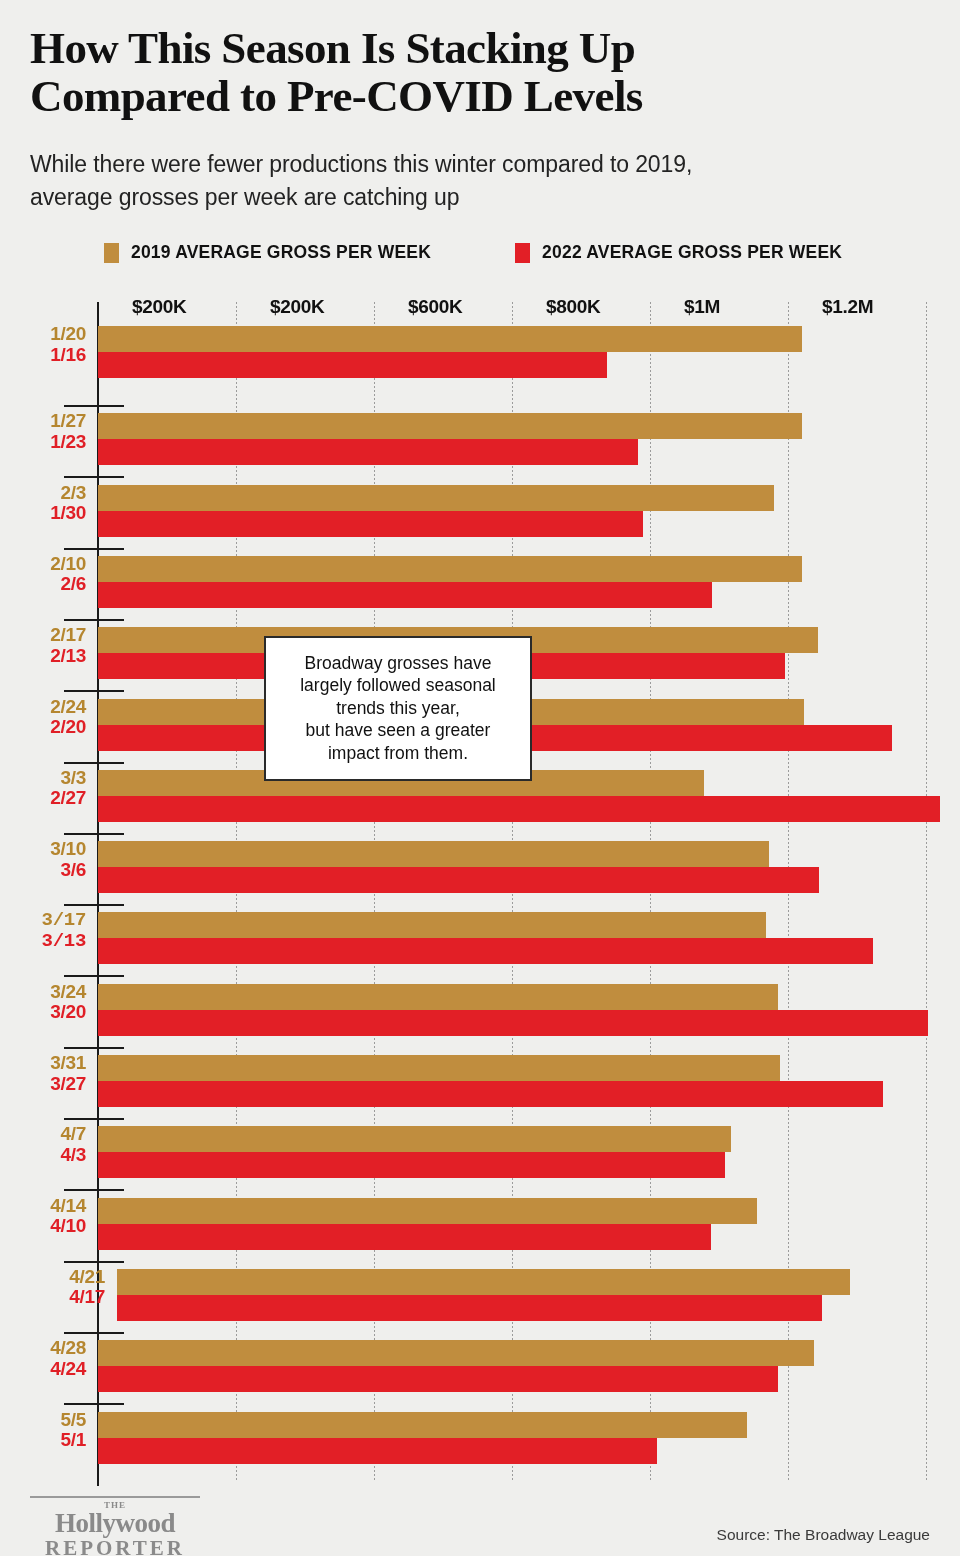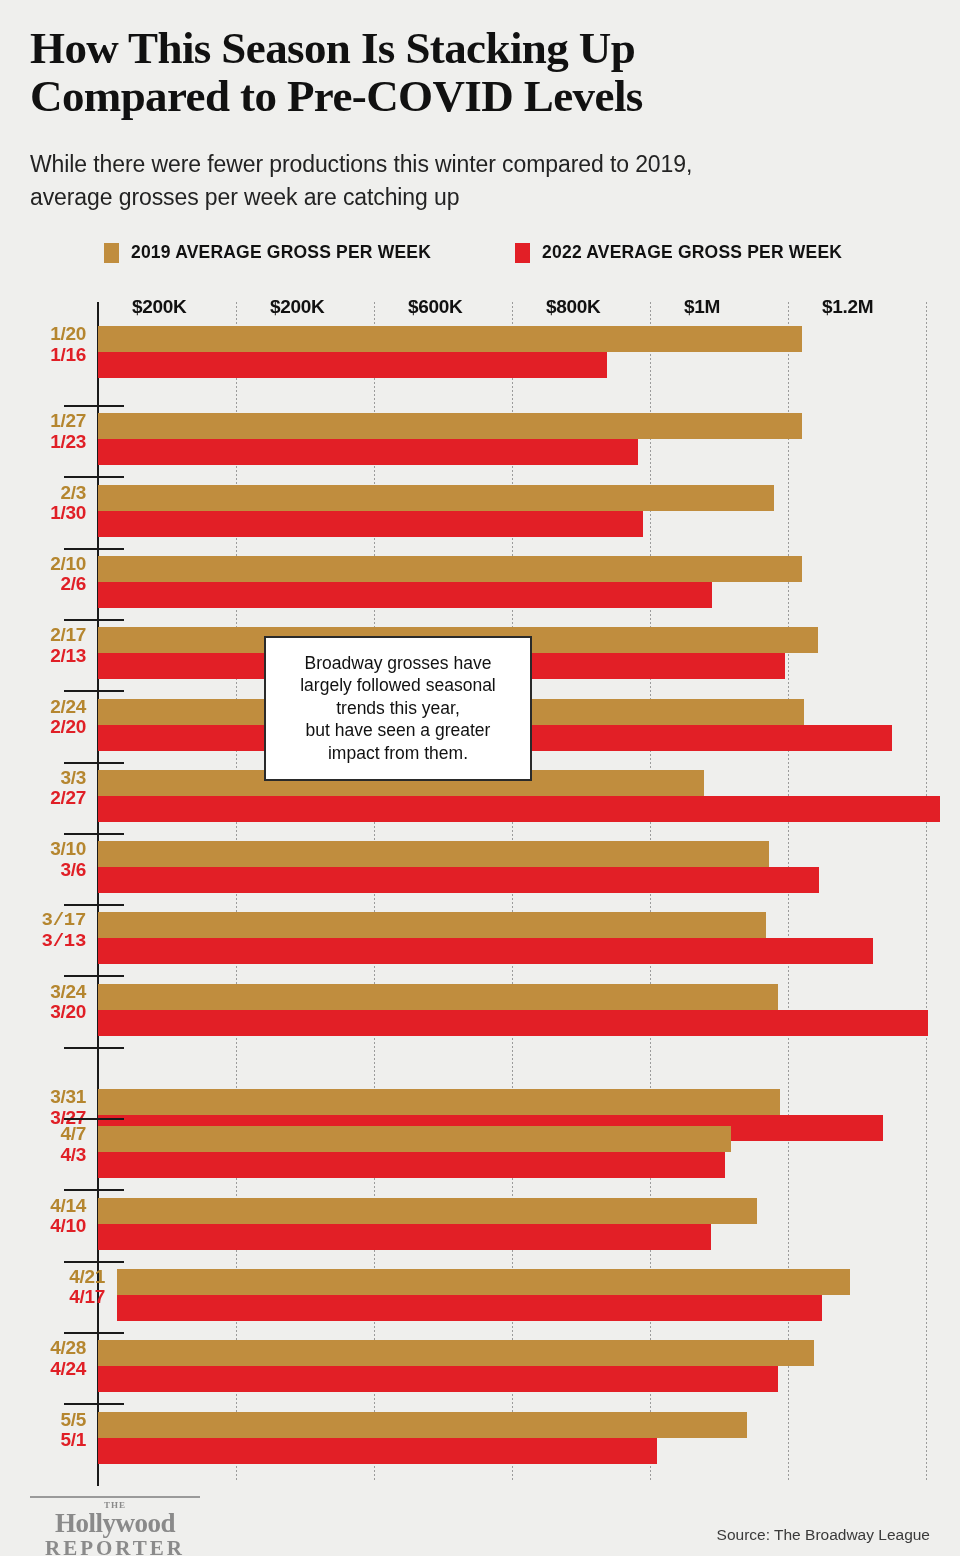--- a/index.html
+++ b/index.html
@@ -233,21 +233,21 @@
         <div class="tick" style="top: 679.4px;"></div>
         <div class="row" style="top: 687.7px; height: 52px;">
           <div class="row-labels" style="top: -2px;">
             <div class="lbl-2019">3/24</div>
             <div class="lbl-2022">3/20</div>
           </div>
           <div class="bar bar-2019" style="top: 0px; height: 26px; width: 679.65px; background: rgb(192, 141, 62); position: absolute;"></div>
           <div class="bar bar-2022" style="top: 26px; height: 26px; width: 830.07px; background: rgb(226, 31, 38); position: absolute;"></div>
         </div>
         <div class="tick" style="top: 750.7px;"></div>
-        <div class="row" style="top: 793px; height: 56px;">
+        <div class="row" style="top: 759px; height: 56px;">
           <div class="row-labels" style="top: -2px;">
             <div class="lbl-2019">3/31</div>
             <div class="lbl-2022">3/27</div>
           </div>
           <div class="bar bar-2019" style="top: 0px; height: 26px; width: 681.72px; background: rgb(192, 141, 62); position: absolute;"></div>
           <div class="bar bar-2022" style="top: 26px; height: 26px; width: 785.22px; background: rgb(226, 31, 38); position: absolute;"></div>
         </div>
         <div class="tick" style="top: 822px;"></div>
         <div class="row" style="top: 830.3px; height: 52px;">
           <div class="row-labels" style="top: -2px;">

